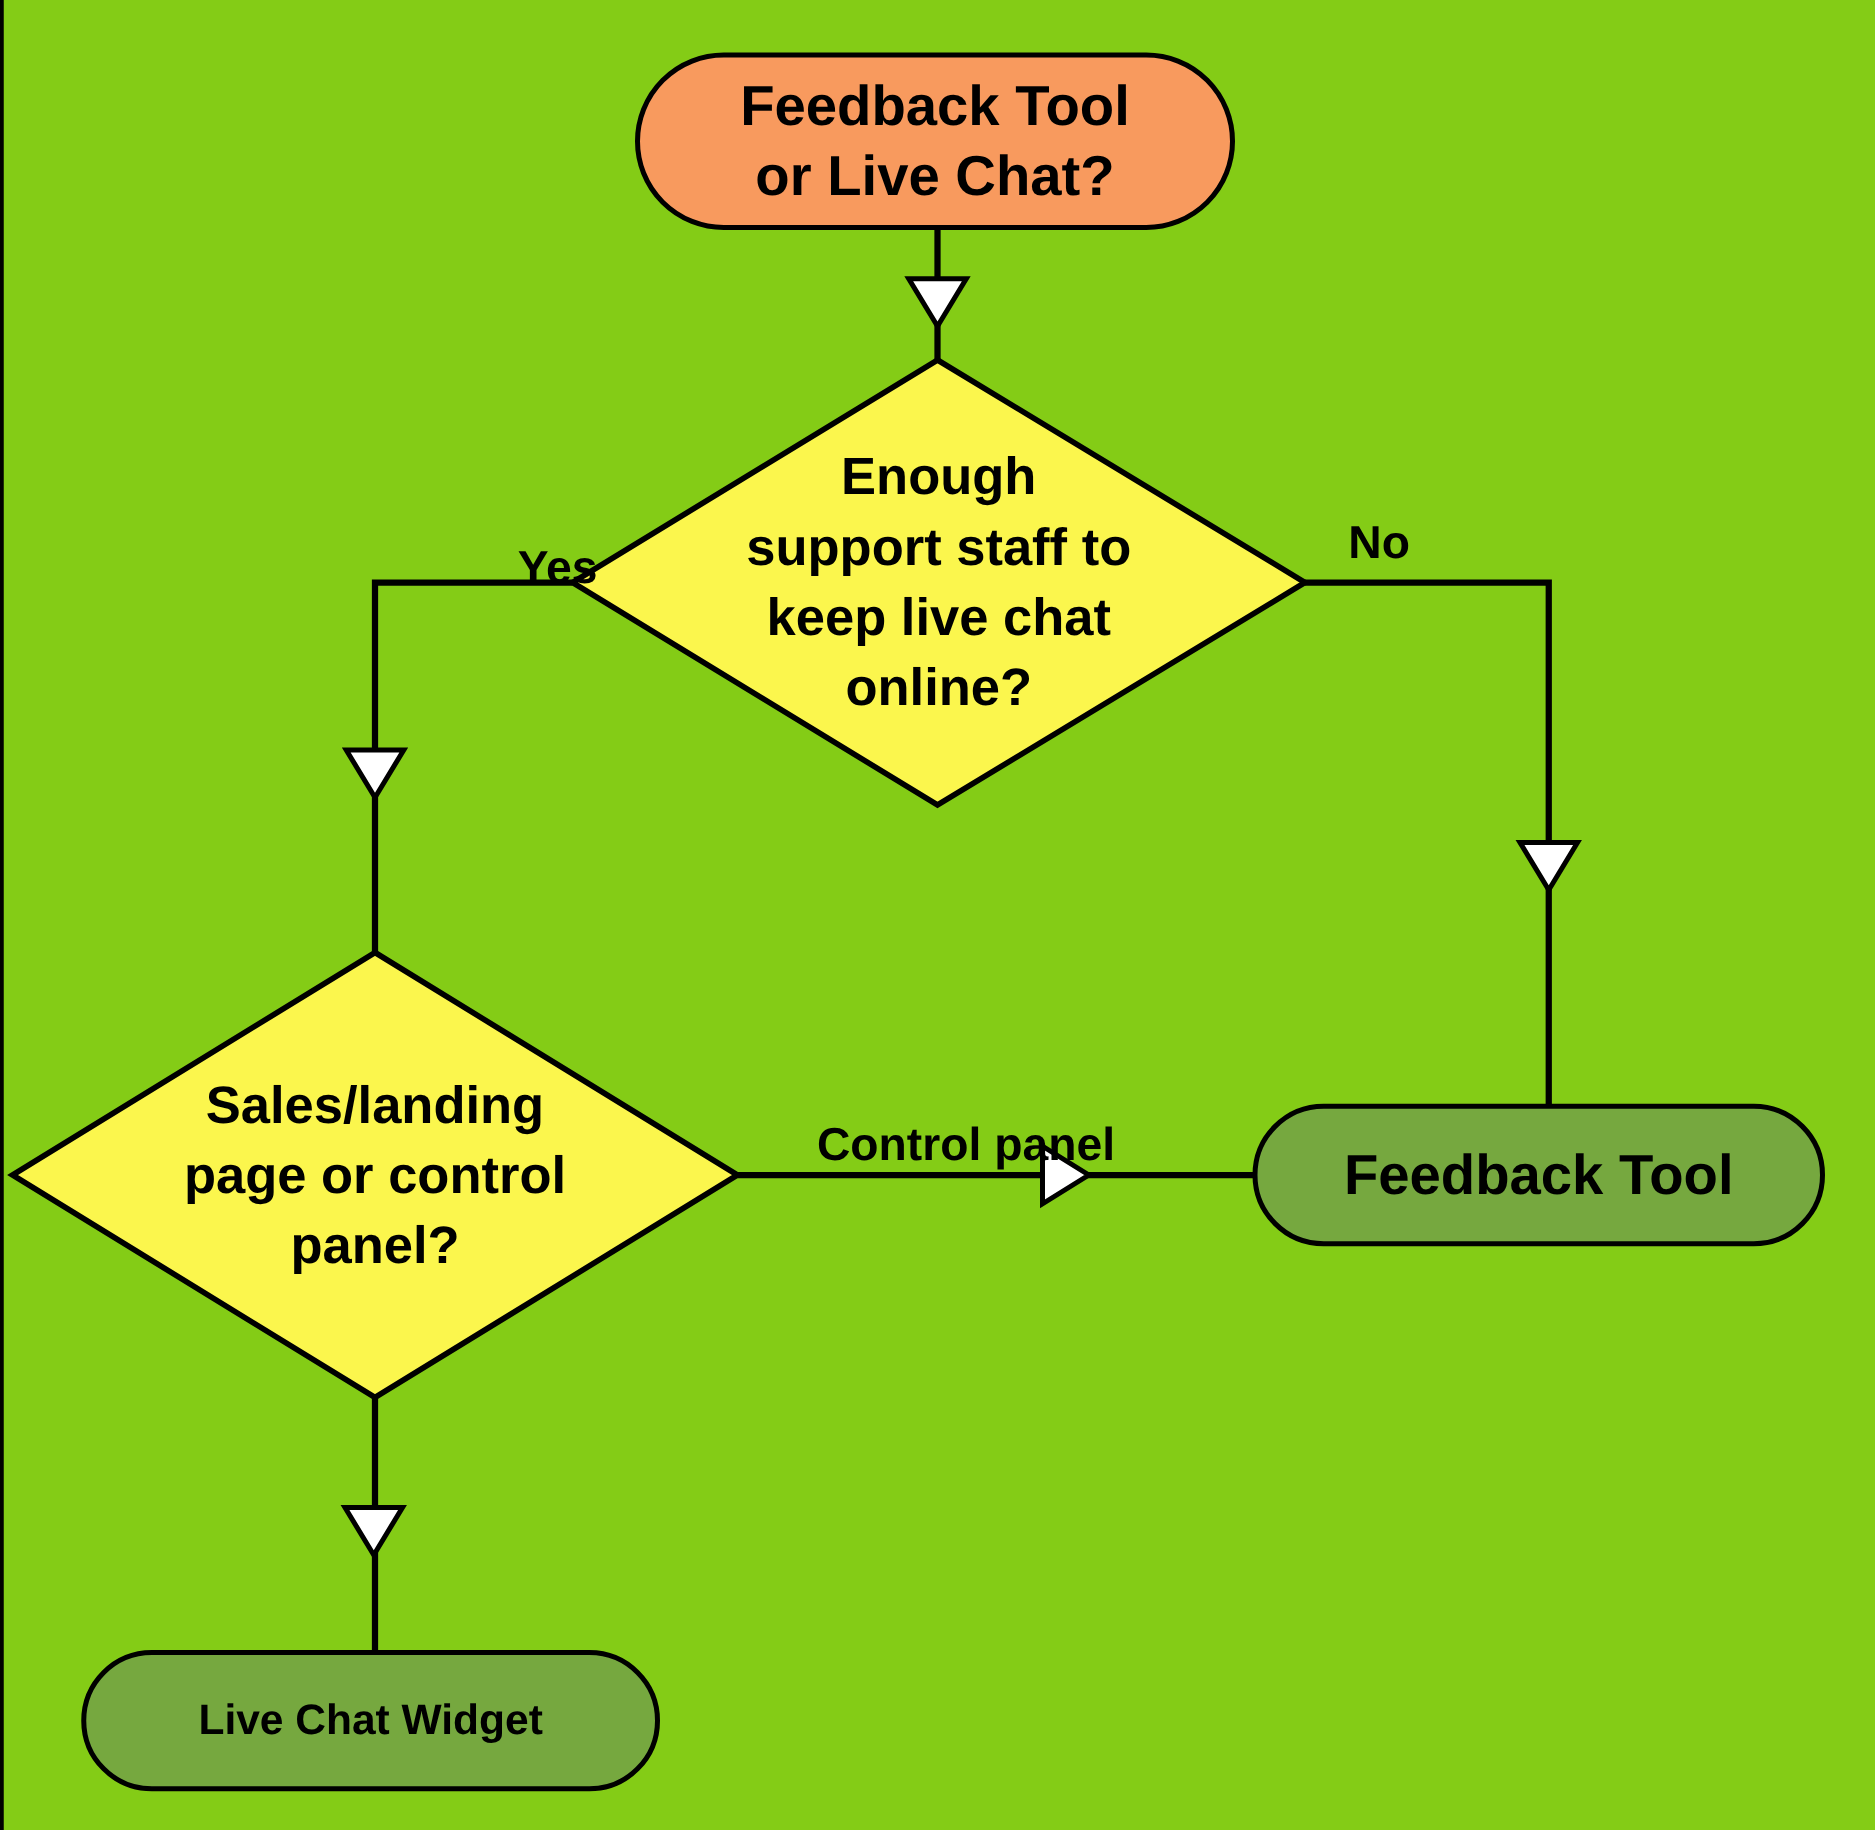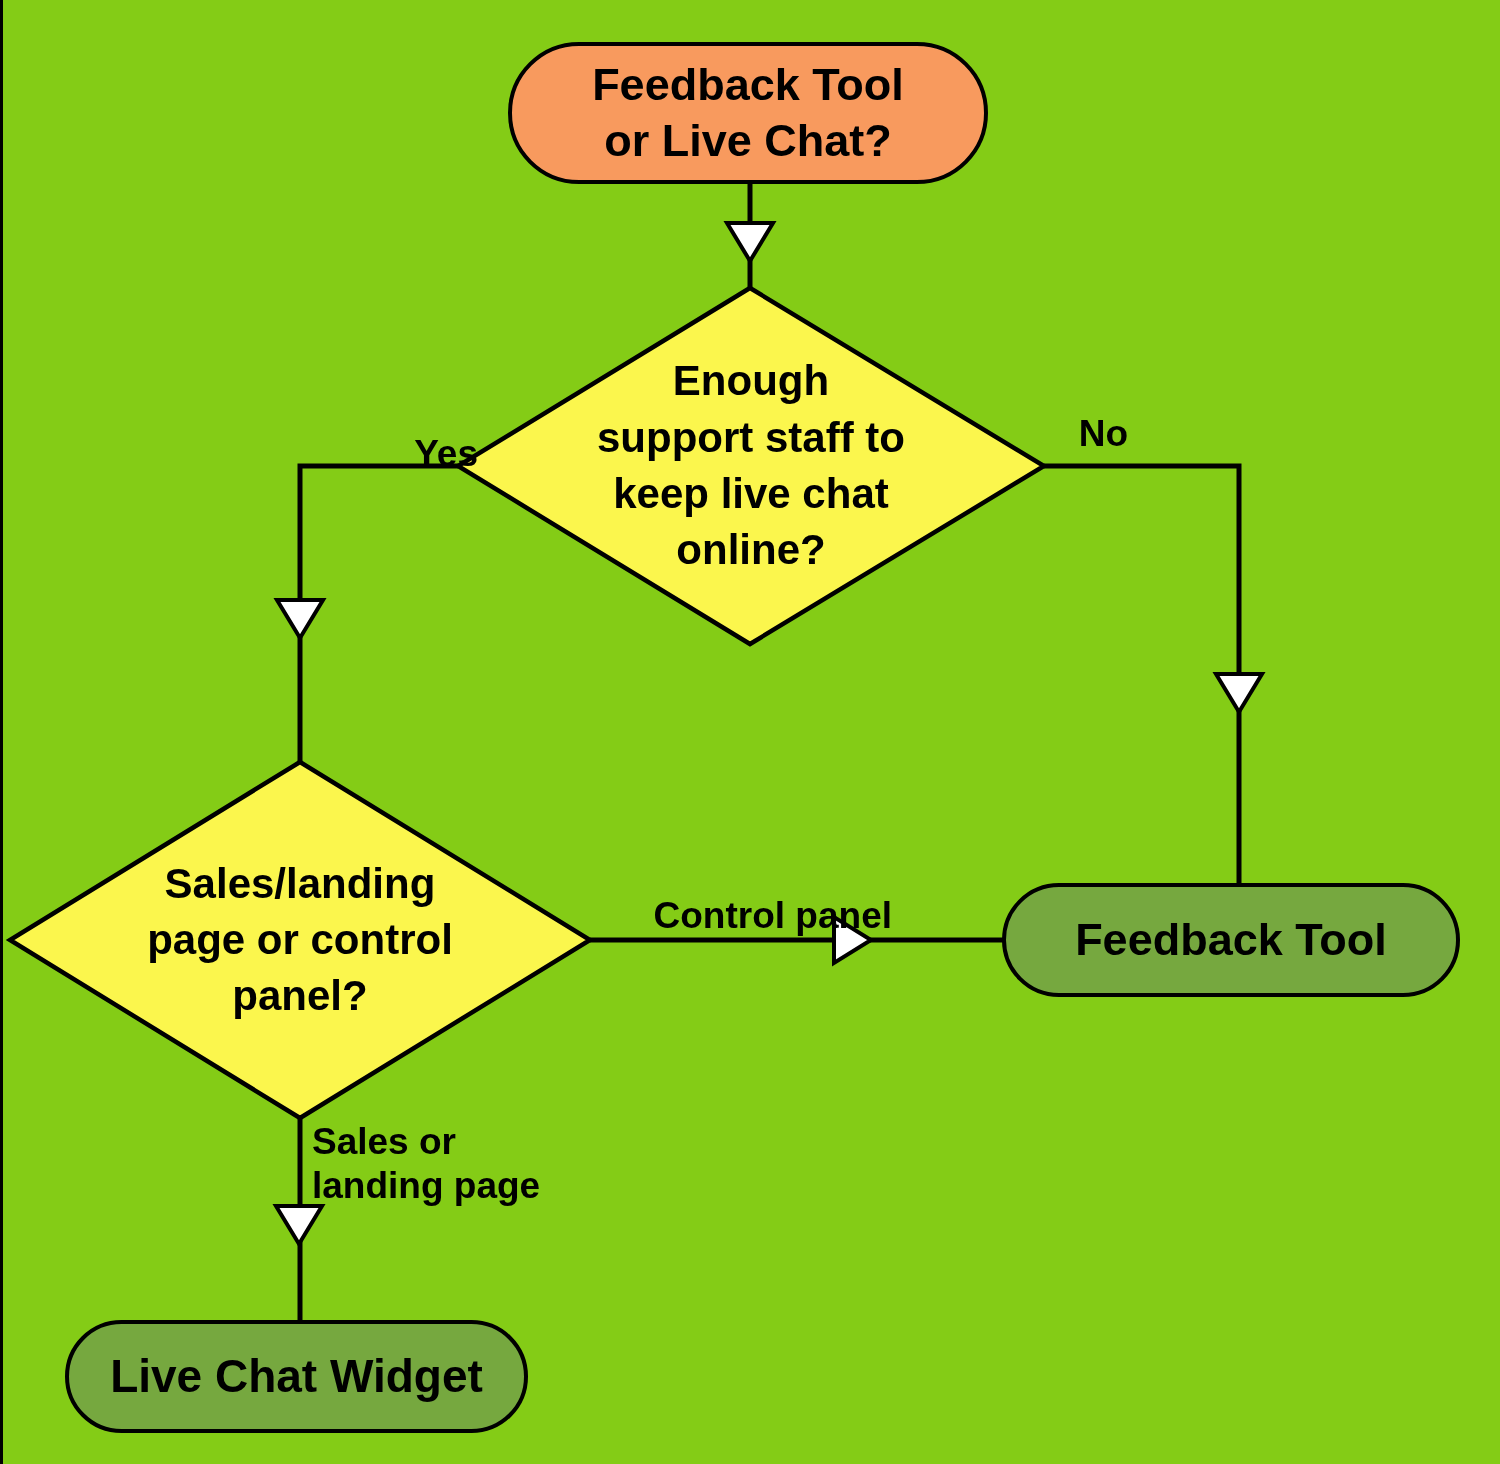--- a/index.html
+++ b/index.html
@@ -76,21 +76,21 @@
     border-radius: 57px;
     background: var(--result-fill, #76A83F);
     font-size: 45px;
   }
 
   .node-livechat {
     left: 65px; top: 1320px;
     width: 463px; height: 113px;
     border-radius: 57px;
     background: var(--result-fill, #76A83F);
-    font-size: 46px;
+    font-size: 34px;
   }
 
   .diamond-label {
     position: absolute;
     display: flex;
     align-items: center;
     justify-content: center;
     text-align: center;
     font-weight: bold;
     font-size: 42px;
@@ -156,16 +156,14 @@
 page or control
 panel?</div>
   <div class="diamond-label diamond-label-1">Enough
 support staff to
 keep live chat
 online?</div>
 
   <div class="edge-label label-yes">Yes</div>
   <div class="edge-label label-no">No</div>
   <div class="edge-label label-control-panel">Control panel</div>
-  <div class="edge-label label-sales-landing">Sales or
-landing page</div>
 
 </div>
 
 </body></html>

